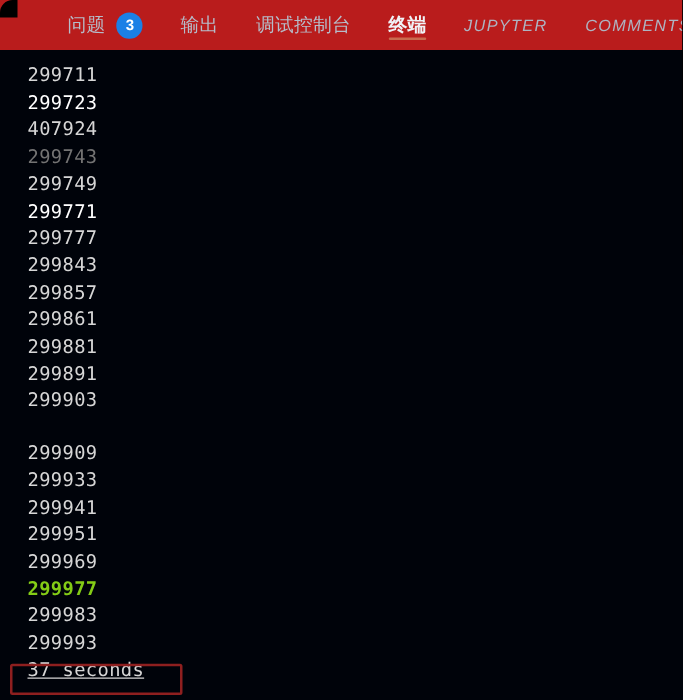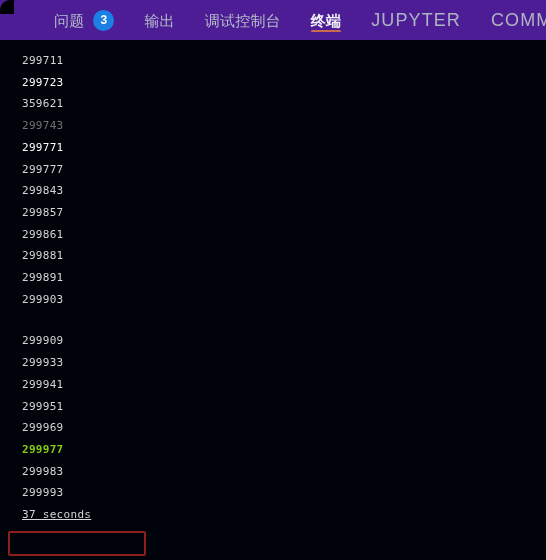--- a/index.html
+++ b/index.html
@@ -61,23 +61,24 @@
   .tab-label {
     font-size: 15px;
     color: #b6bcc9;
     letter-spacing: 0.2px;
     line-height: 1;
   }
   .tab.cjk .tab-label {
     font-size: 15px;
   }
   .tab.latin .tab-label {
-    font-size: 18px;
+    font-size: 13px;
     letter-spacing: 1.1px;
     color: #aeb4c2;
+    font-style: italic;
   }
   .tab.active .tab-label {
     color: #f0f2f6;
     font-weight: bold;
   }
   .tab-underline {
     position: absolute;
     left: 0;
     right: 0;
     bottom: 8px;
@@ -109,21 +110,21 @@
     height: 520px;
     background: #00030a;
     overflow: hidden;
     z-index: 2;
   }
   .term-lines {
     padding: 10px 0 0 22px;
   }
   .term-line {
     font-family: "DejaVu Sans Mono", "Liberation Mono", monospace;
-    font-size: 11px;
+    font-size: 15px;
     line-height: 21.7px;
     color: #d6d6d6;
     white-space: pre;
     letter-spacing: 0.3px;
   }
 
   
   .highlight-box {
     position: absolute;
     left: 8px;
@@ -142,21 +143,21 @@
     text-decoration: underline;
   }
 </style>
 </head>
 <body>
 
 <div id="app">
 
   <div class="outer-corner"></div>
 
-  <div class="tabbar" style="background: #4c1d95;">
+  <div class="tabbar" style="background: #b91c1c;">
     <div class="tabbar-inner">
 
       <div class="tab cjk">
         <span class="tab-label">问题</span>
         <span class="badge" style="background: rgb(27, 128, 230);">3</span>
       </div>
 
       <div class="tab cjk">
         <span class="tab-label">输出</span>
       </div>
@@ -178,22 +179,23 @@
         <span class="tab-label">COMMENTS</span>
       </div>
 
     </div>
   </div>
 
   <div class="terminal" style="background: rgb(0, 3, 10);">
     <div class="term-lines" id="term-lines">
         <div class="term-line" style="color: rgb(214, 214, 214);">299711</div>
         <div class="term-line" style="color: #ffffff;">299723</div>
-        <div class="term-line" style="color: rgb(214, 214, 214);">359621</div>
+        <div class="term-line" style="color: rgb(214, 214, 214);">407924</div>
         <div class="term-line" style="color: #737373;">299743</div>
+        <div class="term-line" style="color: rgb(214, 214, 214);">299749</div>
         <div class="term-line" style="color: #ffffff;">299771</div>
         <div class="term-line" style="color: rgb(214, 214, 214);">299777</div>
         <div class="term-line" style="color: rgb(214, 214, 214);">299843</div>
         <div class="term-line" style="color: rgb(214, 214, 214);">299857</div>
         <div class="term-line" style="color: rgb(214, 214, 214);">299861</div>
         <div class="term-line" style="color: rgb(214, 214, 214);">299881</div>
         <div class="term-line" style="color: rgb(214, 214, 214);">299891</div>
         <div class="term-line" style="color: rgb(214, 214, 214);">299903</div>
         <div class="term-line" style="color: rgb(214, 214, 214); margin-top: 20px;">299909</div>
         <div class="term-line" style="color: rgb(214, 214, 214);">299933</div>

